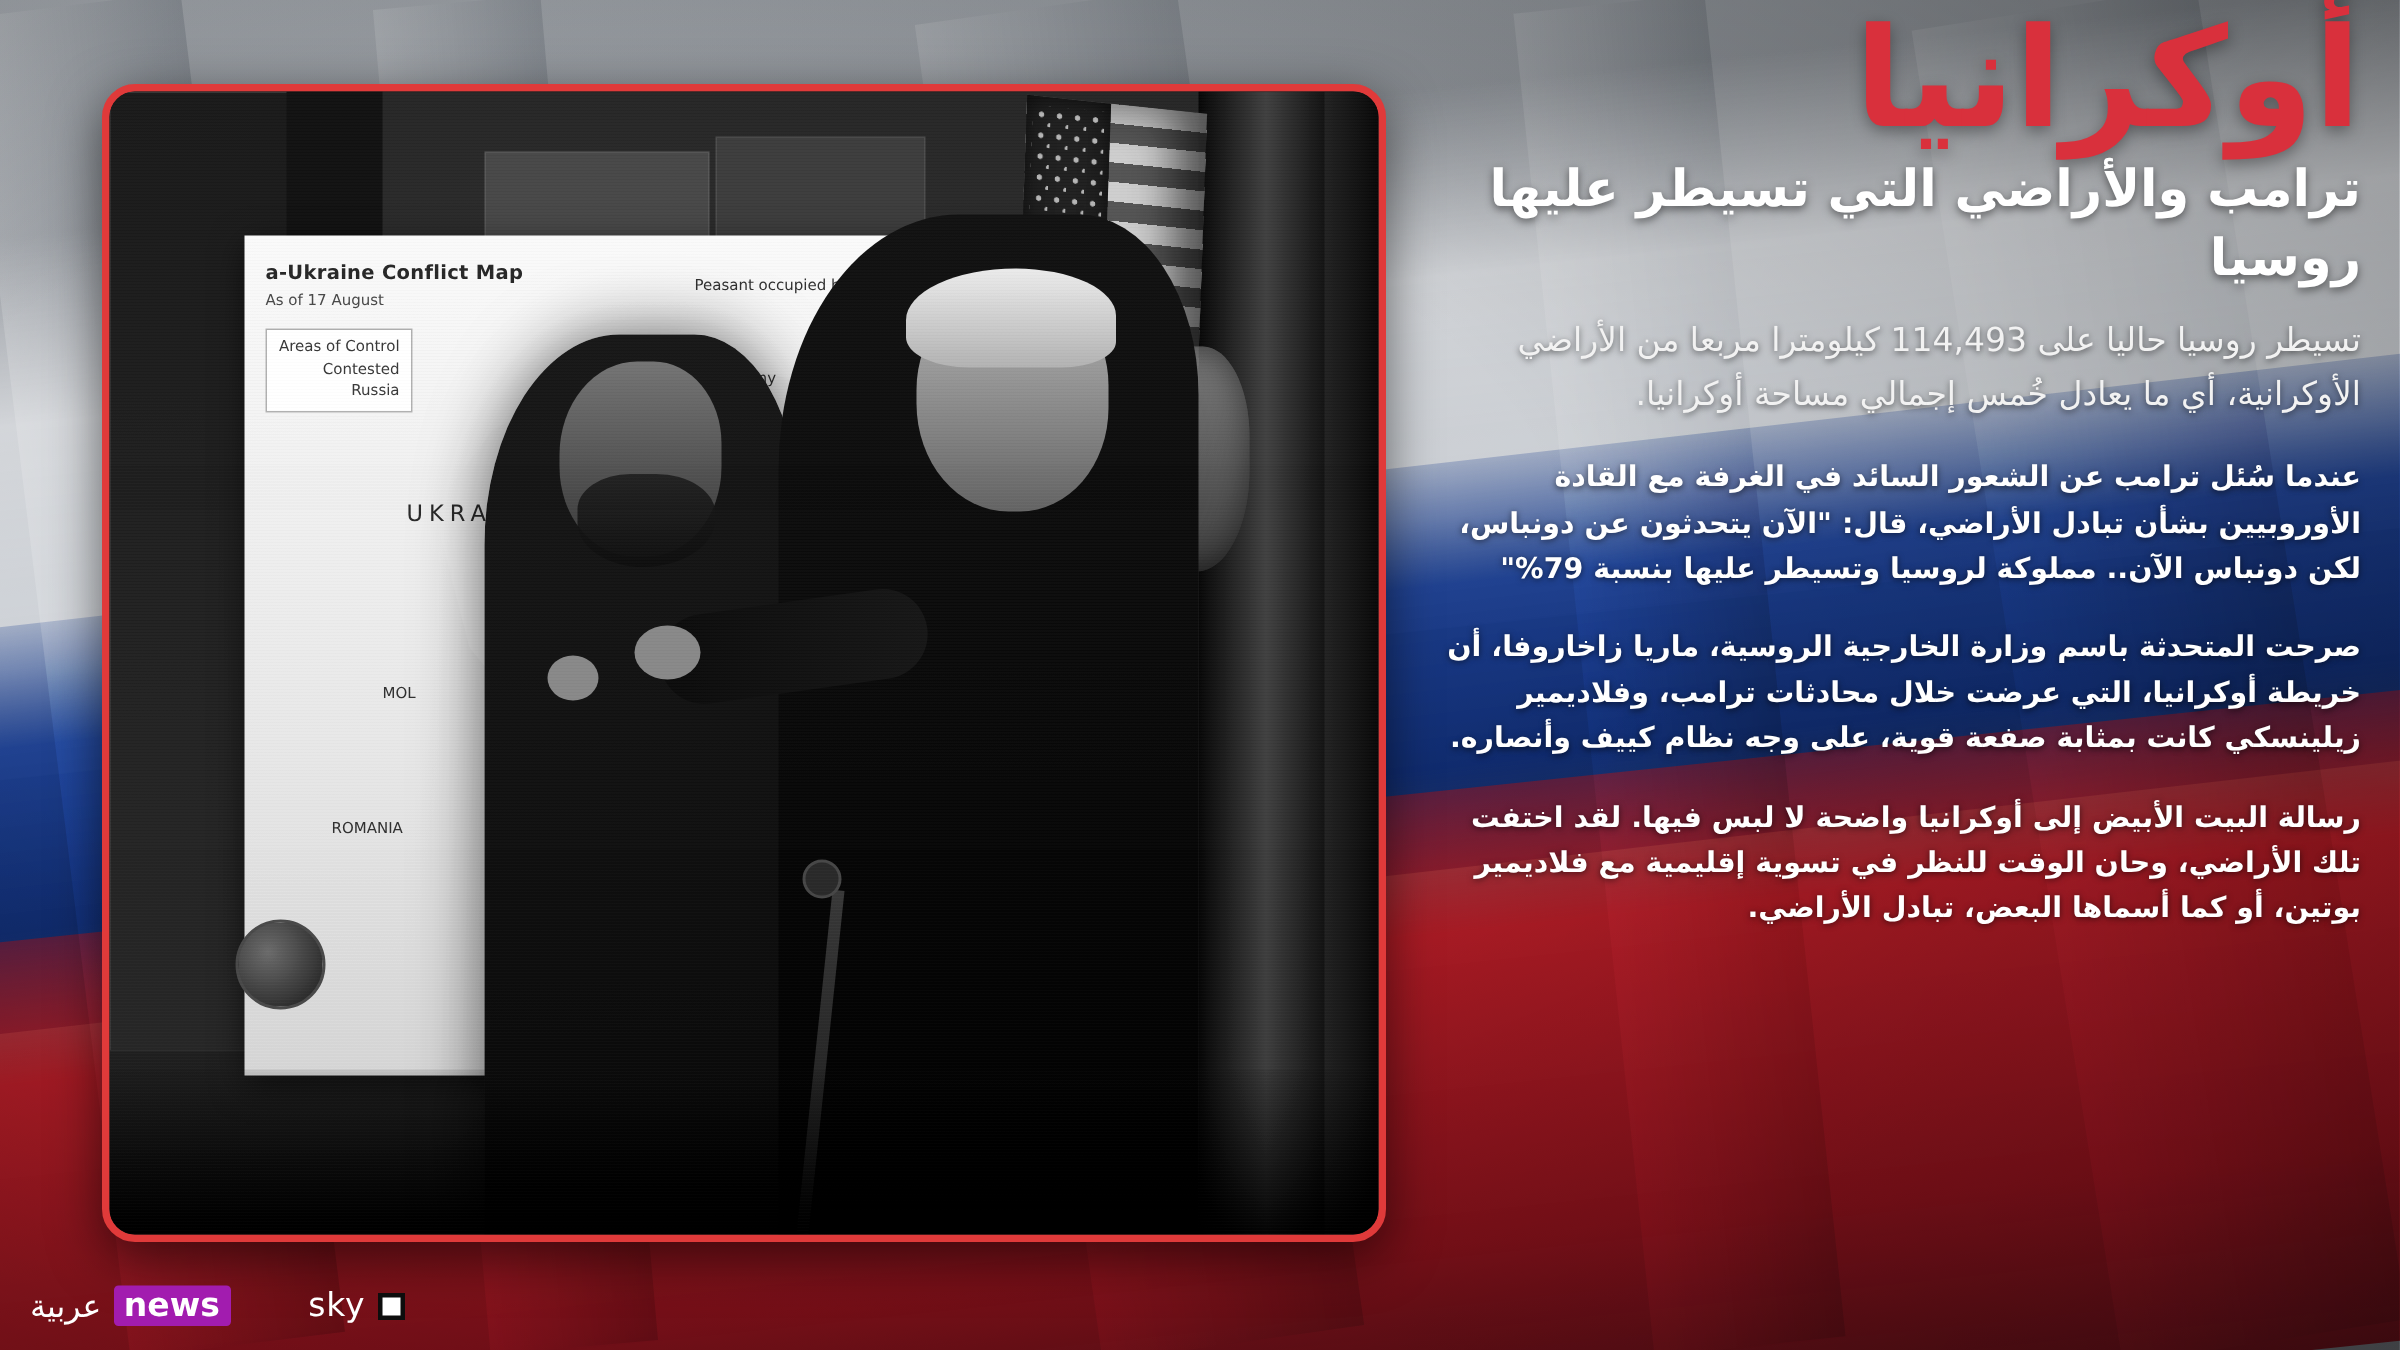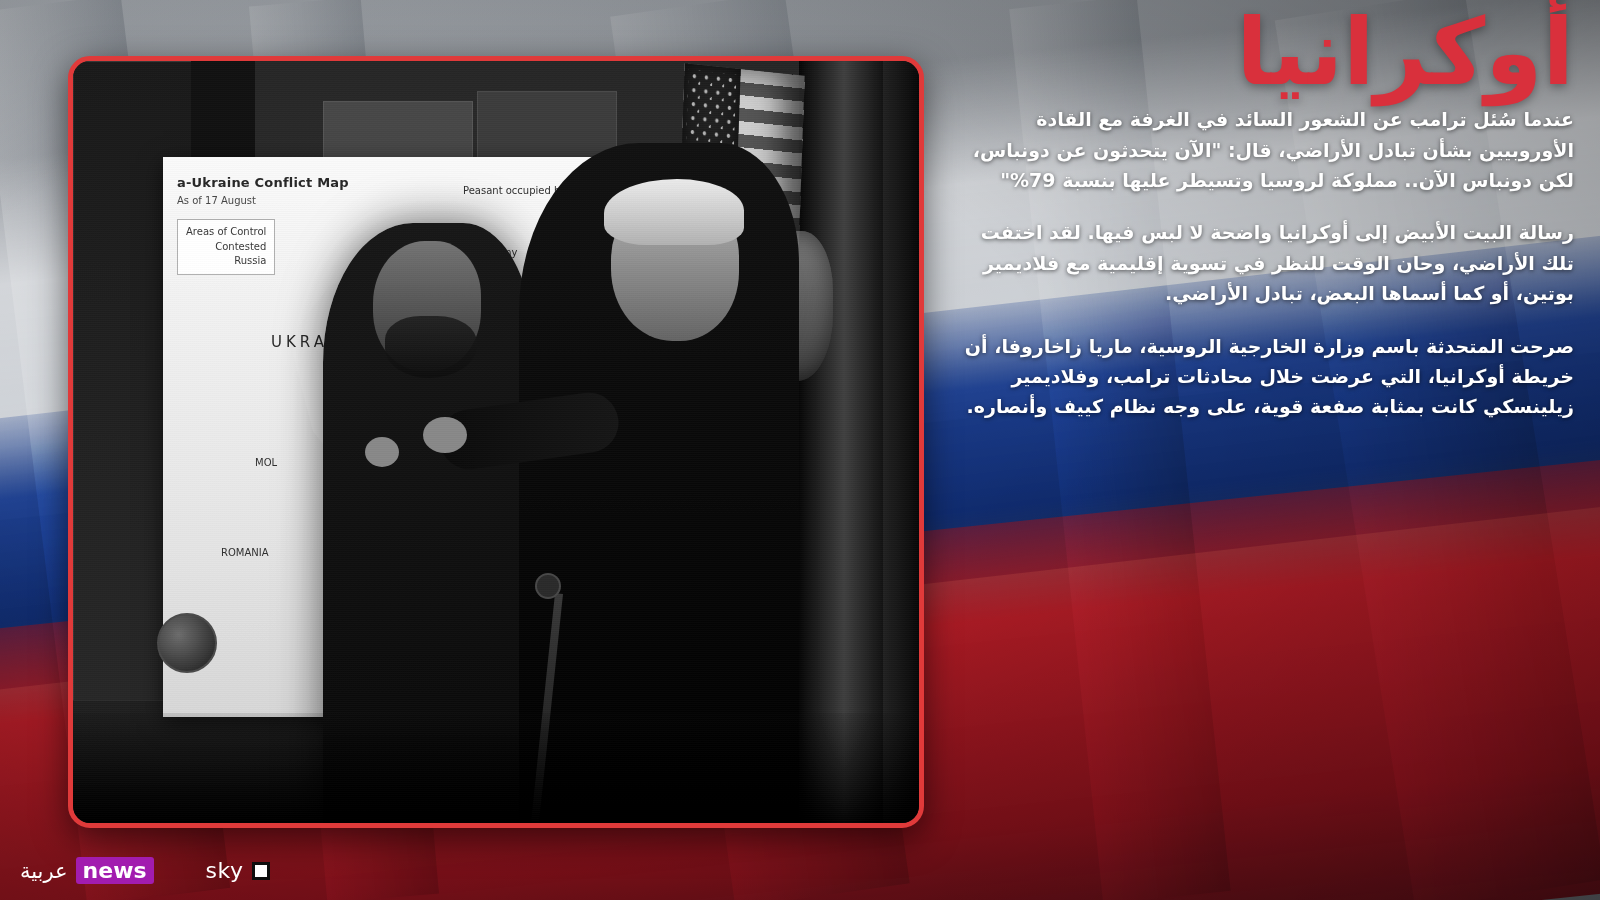--- a/index.html
+++ b/index.html
@@ -396,23 +396,25 @@
     <div class="mic"></div>
     <div class="mic-head"></div>
     <div class="wall-medal"></div>
     <div class="floor"></div>
     <div class="photo-grain"></div>
   </div>
 </div>
 
 <div class="content">
   <div class="kicker">أوكرانيا</div>
+  <div class="headline">ترامب والأراضي التي تسيطر عليها روسيا</div>
+  <div class="lede">تسيطر روسيا حاليا على 114,493 كيلومترا مربعا من الأراضي الأوكرانية، أي ما يعادل خُمس إجمالي مساحة أوكرانيا.</div>
   <div class="para">عندما سُئل ترامب عن الشعور السائد في الغرفة مع القادة الأوروبيين بشأن تبادل الأراضي، قال: "الآن يتحدثون عن دونباس، لكن دونباس الآن.. مملوكة لروسيا وتسيطر عليها بنسبة 79%"</div>
+  <div class="para">صرحت المتحدثة باسم وزارة الخارجية الروسية، ماريا زاخاروفا، أن خريطة أوكرانيا، التي عرضت خلال محادثات ترامب، وفلاديمير زيلينسكي كانت بمثابة صفعة قوية، على وجه نظام كييف وأنصاره.</div>
   <div class="para">رسالة البيت الأبيض إلى أوكرانيا واضحة لا لبس فيها. لقد اختفت تلك الأراضي، وحان الوقت للنظر في تسوية إقليمية مع فلاديمير بوتين، أو كما أسماها البعض، تبادل الأراضي.</div>
-  <div class="para">صرحت المتحدثة باسم وزارة الخارجية الروسية، ماريا زاخاروفا، أن خريطة أوكرانيا، التي عرضت خلال محادثات ترامب، وفلاديمير زيلينسكي كانت بمثابة صفعة قوية، على وجه نظام كييف وأنصاره.</div>
 </div>
 
 <div class="logo-bar">
   <div class="logo-square"></div>
   <div class="logo-sky">sky</div>
   <div class="logo-news">news</div>
   <div class="logo-ar">عربية</div>
 </div>
 
 </body></html>

